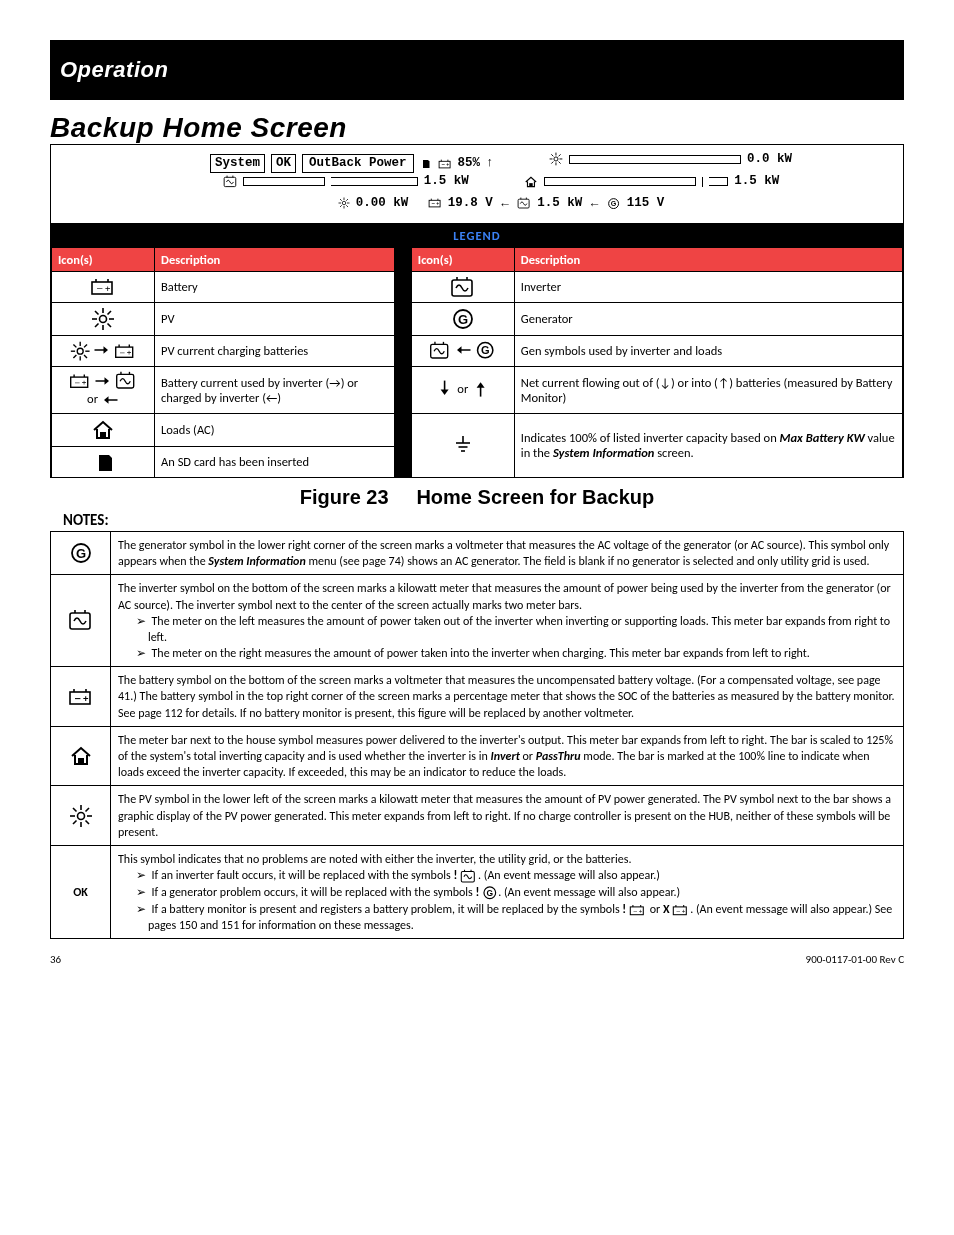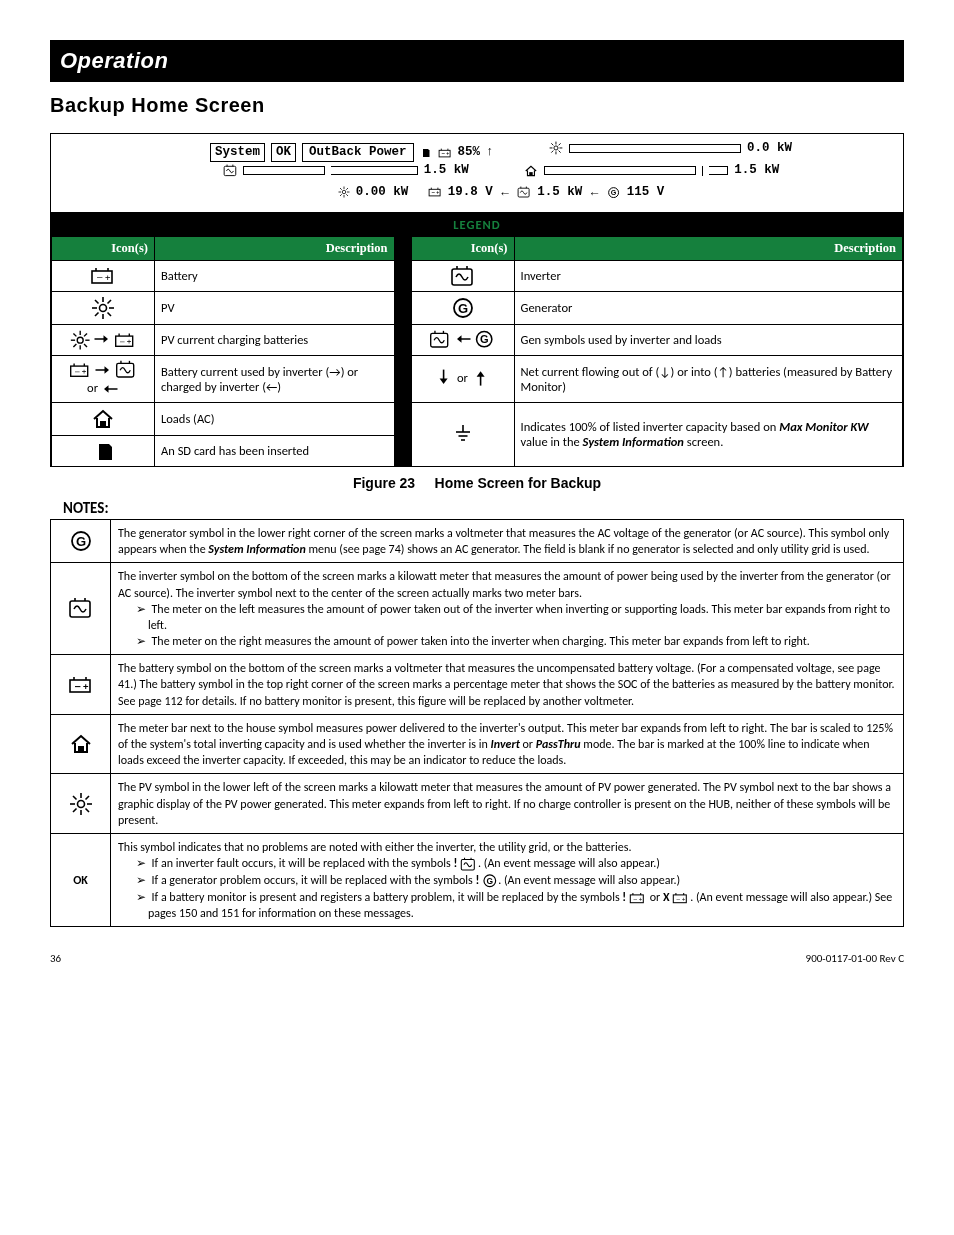--- a/index.html
+++ b/index.html
@@ -10,30 +10,31 @@
     background: #fff;
     color: #000;
     width: 854px;
   }
   .section-bar {
     background: #000;
     color: #fff;
     font-family: "Segoe UI", Arial, sans-serif;
     font-weight: bold;
     font-size: 22px;
-    padding: 8px 10px;
+    padding: 17px 10px;
     font-style: italic;
     letter-spacing: 0.5px;
   }
   .section-title {
     font-family: "Segoe UI", Arial, sans-serif;
     font-weight: bold;
-    font-size: 20px;
-    margin: 12px 0 16px 0;
+    font-size: 28px;
+    margin: 12px 0 0 0;
     letter-spacing: 0.5px;
+    font-style: italic;
   }
   .figure-frame {
     border: 1px solid #000;
     border-bottom: none;
     padding-top: 6px;
   }
   .lcd {
     font-family: "Courier New", monospace;
     font-weight: bold;
     font-size: 12.5px;
@@ -55,42 +56,41 @@
     width: 100%;
   }
   .legend-table td, .legend-table th {
     border: 1px solid #000;
     padding: 4px 6px;
     font-size: 12.5px;
     vertical-align: middle;
   }
   .legend-title {
     background: #000;
-    color: #15803d;
+    color: #3b82f6;
     font-weight: bold;
     text-align: center;
     font-size: 14px;
     letter-spacing: 1px;
   }
   .legend-header {
-    background: #15803d;
+    background: #ef4444;
     color: #fff;
     font-weight: bold;
-    text-align: right;
+    text-align: left;
     font-size: 14px;
-    font-family: Liberation Serif, serif;
   }
   .icon-cell { text-align: center; width: 90px; }
   .icon-cell2 { text-align: center; width: 90px; }
   .divider-col { background:#000; width:4px; padding:0; border:1px solid #000;}
   .figure-caption {
     font-weight: bold;
     text-align: center;
-    font-size: 14px;
-    margin: 8px 0 8px 0;
+    font-size: 20px;
+    margin: 8px 0 2px 0;
     font-family: "Segoe UI", Arial, sans-serif;
   }
   .notes-heading {
     font-weight: bold;
     font-size: 15px;
     text-transform: uppercase;
     margin: 0 0 2px 0;
     padding-left: 13px;
   }
   .notes-table {
@@ -108,21 +108,21 @@
     text-align: center;
     width: 45px;
     font-weight: bold;
   }
   .indent { margin-left: 18px; text-indent: -12px; padding-left:12px;}
   .bi { font-style: italic; font-weight: bold; }
   .footer {
     display: flex;
     justify-content: space-between;
     font-size: 11px;
-    margin-top: 25px;
+    margin-top: 14px;
   }
   .inline-icon { display:inline-block; vertical-align:middle; }
   .arrow { font-family: Arial, sans-serif; font-weight:bold;}
 </style>
 </head>
 <body>
 
 <svg width="0" height="0" style="position:absolute">
   <defs>
     <g id="ico-battery">
@@ -349,21 +349,21 @@
     <tr>
       <td class="icon-cell"><svg width="24" height="24">
               <use href="#ico-house"></use>
             </svg></td>
       <td>Loads (AC)</td>
       <td class="divider-col"></td>
       <td class="icon-cell2" rowspan="2"><svg width="24" height="24">
               <use href="#ico-ground"></use>
             </svg></td>
       <td rowspan="2">
-        <span>Indicates 100% of listed inverter capacity based on </span><span class="bi">Max Monitor KW</span><span> value in the </span><span class="bi">System Information</span><span> screen.</span>
+        <span>Indicates 100% of listed inverter capacity based on </span><span class="bi">Max Battery KW</span><span> value in the </span><span class="bi">System Information</span><span> screen.</span>
       </td>
     </tr>
     <tr>
       <td class="icon-cell"><svg width="20" height="22">
               <use href="#ico-sd"></use>
             </svg></td>
       <td>An SD card has been inserted</td>
       <td class="divider-col"></td>
     </tr>
   </tbody>

